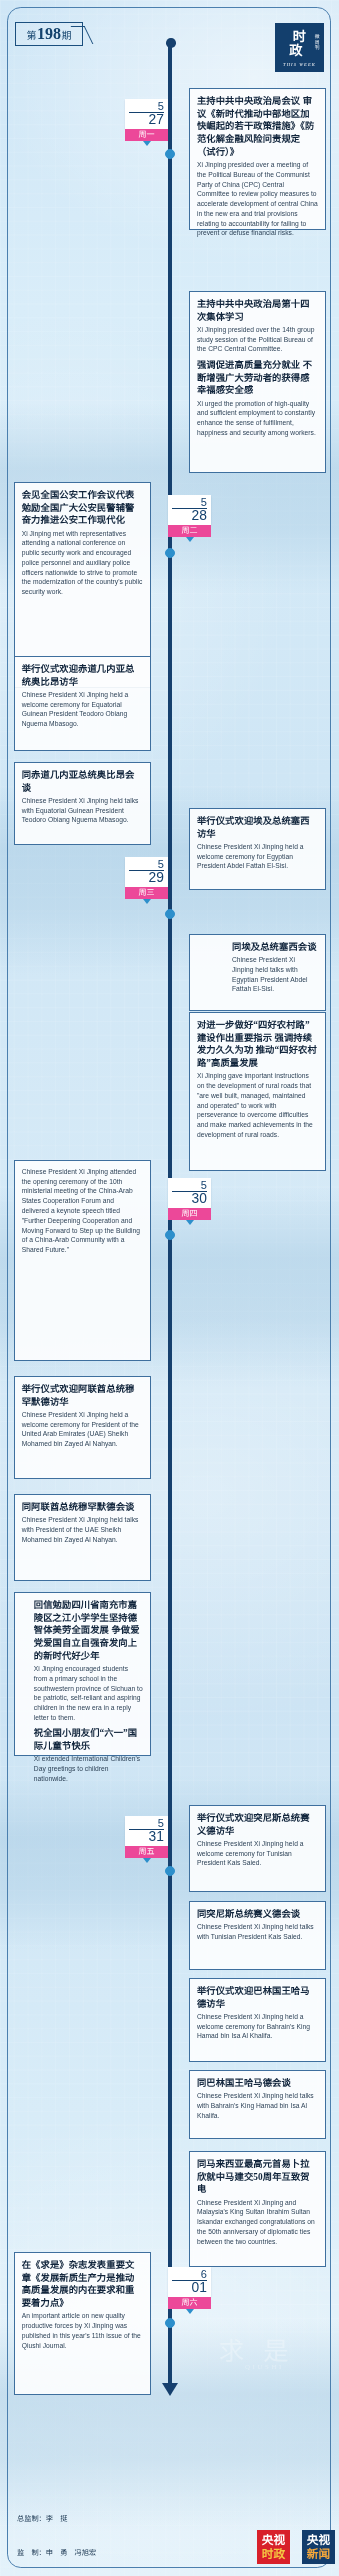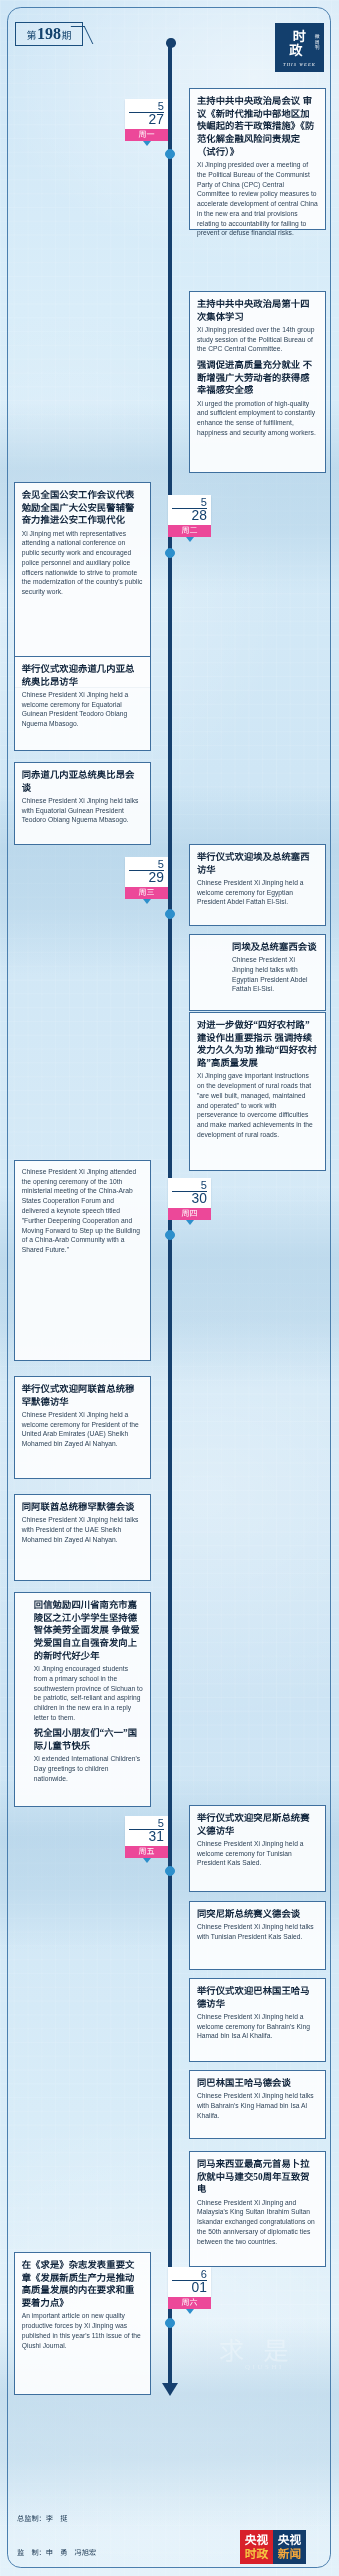--- a/index.html
+++ b/index.html
@@ -214,22 +214,22 @@
     font-family: "Liberation Sans", "DejaVu Sans", sans-serif;
     font-size: 7.2px;
     line-height: 11.4px;
     color: #15314c;
     white-space: pre;
   }
   .credit-row { display: block; }
 
   .brandmarks {
     position: absolute;
-    right: 33px; top: 2530px;
-    display: flex; gap: 0;
+    right: 4px; top: 2530px;
+    display: flex; gap: 12px;
   }
   .brand {
     width: 33px; height: 34px;
     display: flex; flex-direction: column;
     align-items: center; justify-content: center;
     font-family: "Liberation Sans", "DejaVu Sans", sans-serif;
     font-weight: bold;
     line-height: 14.3px;
     font-size: 11.7px;
     position: relative;
@@ -331,21 +331,21 @@
 
 <div class="date-marker" style="left:125px;top:857px;">
   <div class="date-card">
     <div class="m">5</div>
     <div class="d">29</div>
   </div>
   <div class="date-week">周三</div>
 </div>
 <div class="date-dot" style="top:909px;"></div>
 
-<div class="card right" style="top:844px;height:82px;">
+<div class="card right" style="top:808px;height:82px;">
   <h3>举行仪式欢迎埃及总统塞西访华</h3>
   <p>Chinese President Xi Jinping held a welcome ceremony for Egyptian President Abdel Fattah El-Sisi.</p>
 </div>
 
 <div class="card right" style="top:934px;height:77px;padding-left:42px;">
   <h3>同埃及总统塞西会谈</h3>
   <p>Chinese President Xi Jinping held talks with Egyptian President Abdel Fattah El-Sisi.</p>
 </div>
 
 <div class="card right" style="top:1012px;height:159px;">
@@ -369,21 +369,21 @@
 <div class="card left" style="top:1376px;height:103px;">
   <h3>举行仪式欢迎阿联酋总统穆罕默德访华</h3>
   <p>Chinese President Xi Jinping held a welcome ceremony for President of the United Arab Emirates (UAE) Sheikh Mohamed bin Zayed Al Nahyan.</p>
 </div>
 
 <div class="card left" style="top:1494px;height:87px;">
   <h3>同阿联酋总统穆罕默德会谈</h3>
   <p>Chinese President Xi Jinping held talks with President of the UAE Sheikh Mohamed bin Zayed Al Nahyan.</p>
 </div>
 
-<div class="card left" style="top:1592px;height:215px;padding-left:19px;">
+<div class="card left" style="top:1592px;height:164px;padding-left:19px;">
   <h3>回信勉励四川省南充市嘉陵区之江小学学生坚持德智体美劳全面发展 争做爱党爱国自立自强奋发向上的新时代好少年</h3>
   <p>Xi Jinping encouraged students from a primary school in the southwestern province of Sichuan to be patriotic, self-reliant and aspiring children in the new era in a reply letter to them.</p>
   <h3 class="sec">祝全国小朋友们“六一”国际儿童节快乐</h3>
   <p>Xi extended International Children's Day greetings to children nationwide.</p>
 </div>
 
 <div class="date-marker" style="left:125px;top:1816px;">
   <div class="date-card">
     <div class="m">5</div>
     <div class="d">31</div>

